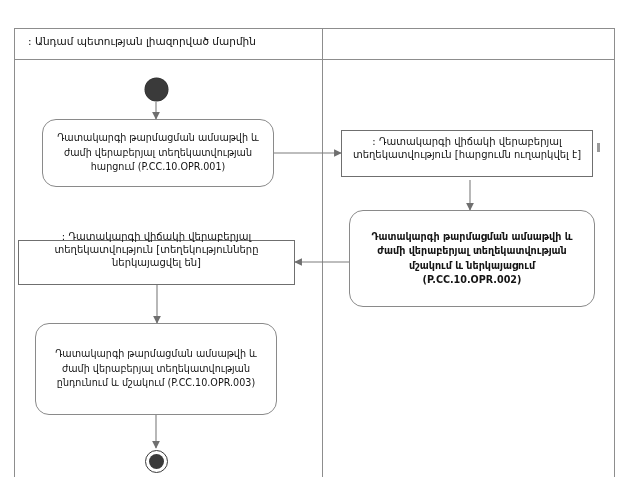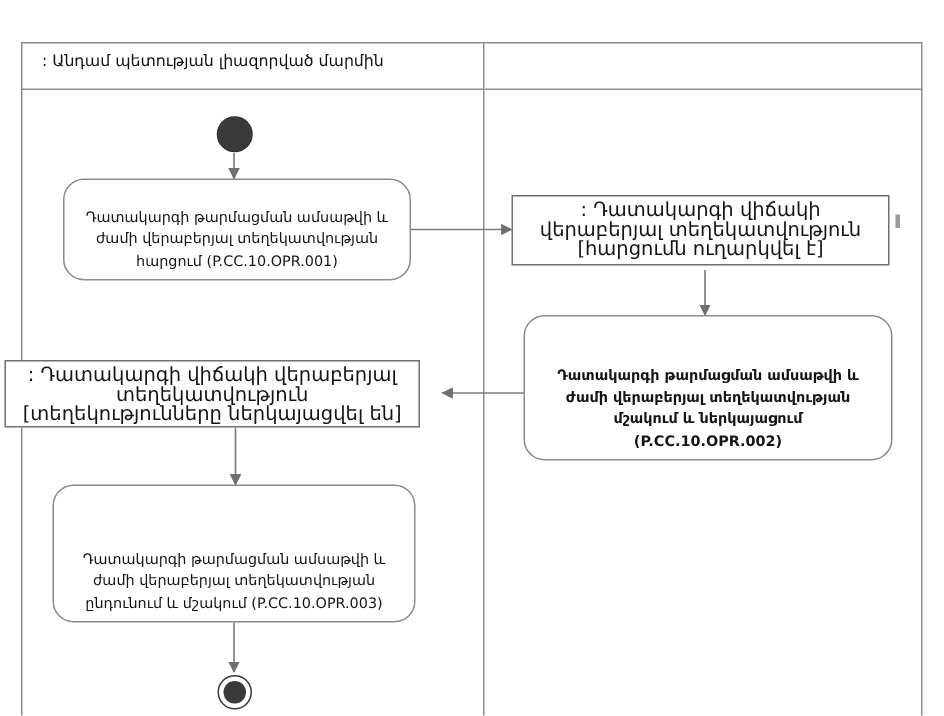--- a/index.html
+++ b/index.html
@@ -65,41 +65,41 @@
   .lane-title.right { left: 323px; top: 17px; width: 292px; text-align: center; }
 
   
   .activity {
     position: absolute;
     box-sizing: border-box;
     border: 1px solid #8a8a8a;
     border-radius: 14px;
     background: #ffffff;
     display: flex;
-    align-items: flex-end;
+    align-items: center;
     justify-content: center;
     text-align: center;
     font-size: 9.6px;
     line-height: 14.5px;
     padding: 4px 12px;
     color: #141414;
   }
 
   .object-node {
     position: absolute;
     box-sizing: border-box;
     border: 1px solid #6f6f6f;
     background: #ffffff;
     display: flex;
-    align-items: flex-start;
+    align-items: flex-end;
     justify-content: center;
     text-align: center;
-    font-size: 13px;
+    font-size: 10px;
     line-height: 13px;
-    padding: 3px 8px;
+    padding: 15px 8px;
     color: #141414;
   }
 
   .initial-node {
     position: absolute;
     width: 23px;
     height: 23px;
     border-radius: 50%;
     background: #3a3a3a;
     box-shadow: 0 0 0 0.5px #2c2c2c;
@@ -183,21 +183,21 @@
 
   <div class="object-node" style="left:341px; top:110px; width:252px; height:47px;">
     <span>: Դատակարգի վիճակի վերաբերյալ տեղեկատվություն [հարցումն ուղարկվել է]</span>
   </div>
   <div class="stray-mark" style="left:597px; top:123px;"></div>
 
   <div class="activity" style="left:349px; top:190px; width:246px; height:97px;font-weight:bold;">
     <span>Դատակարգի թարմացման ամսաթվի և ժամի վերաբերյալ տեղեկատվության մշակում և ներկայացում (P.CC.10.OPR.002)</span>
   </div>
 
-  <div class="object-node" style="left:3px; top:220px; width:277px; height:45px;">
+  <div class="object-node" style="left:18px; top:220px; width:277px; height:45px;">
     <span>: Դատակարգի վիճակի վերաբերյալ տեղեկատվություն [տեղեկությունները ներկայացվել են]</span>
   </div>
 
   <div class="activity" style="left:35px; top:303px; width:242px; height:92px;">
     <span>Դատակարգի թարմացման ամսաթվի և ժամի վերաբերյալ տեղեկատվության ընդունում և մշակում (P.CC.10.OPR.003)</span>
   </div>
 
   <div class="final-node" style="left:145px; top:430px;"></div>
 
 </div>

